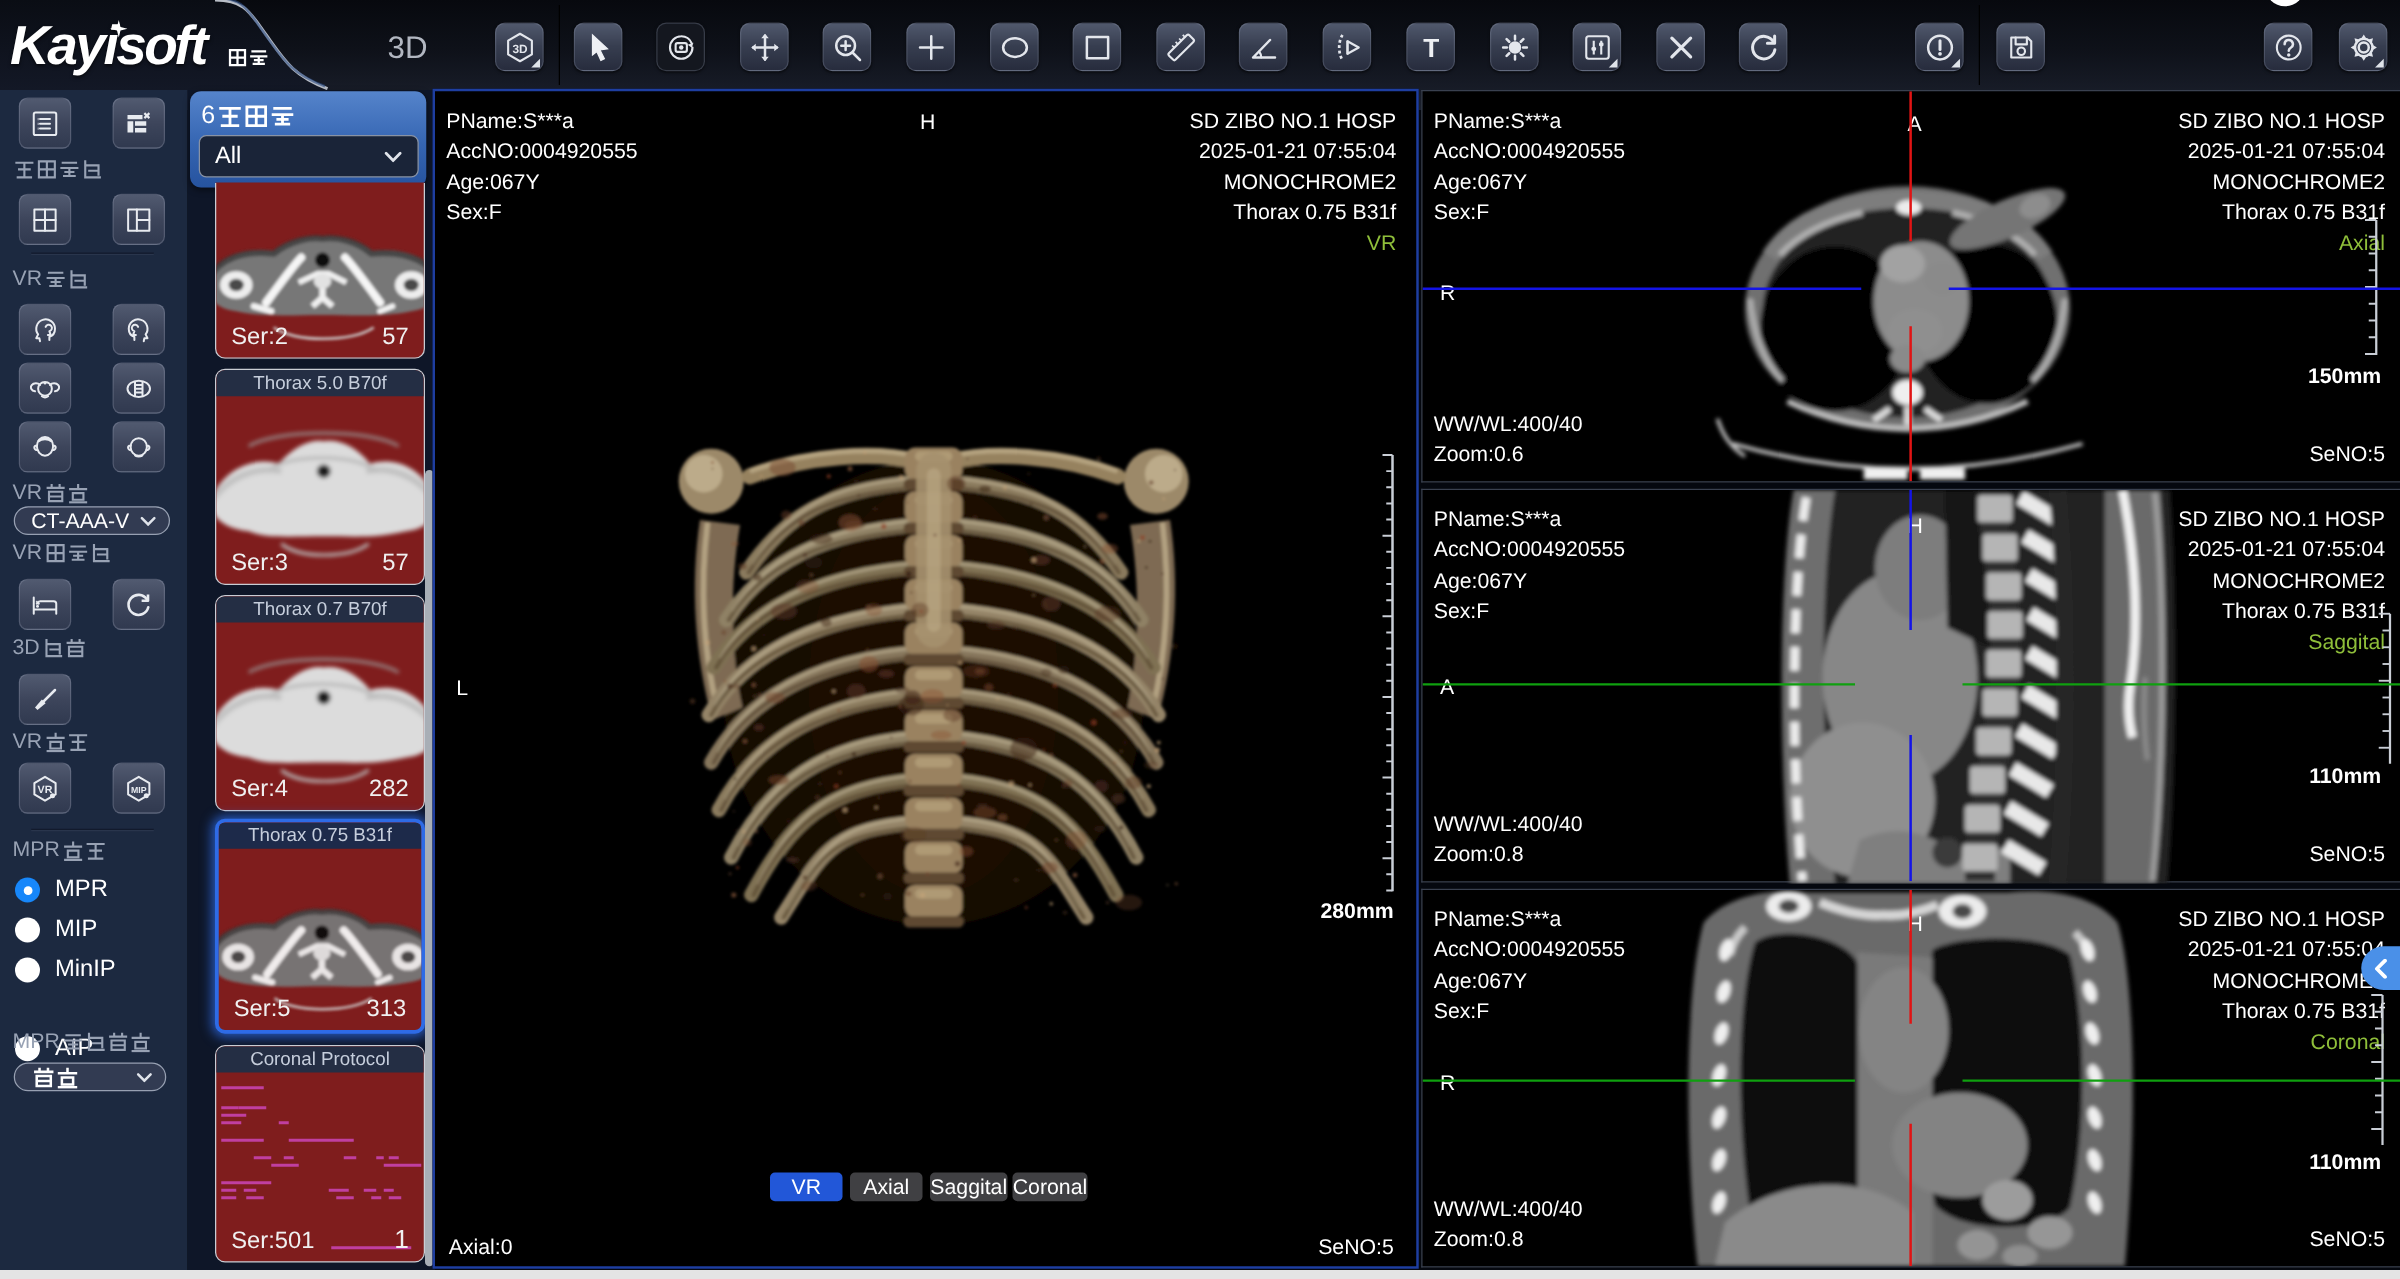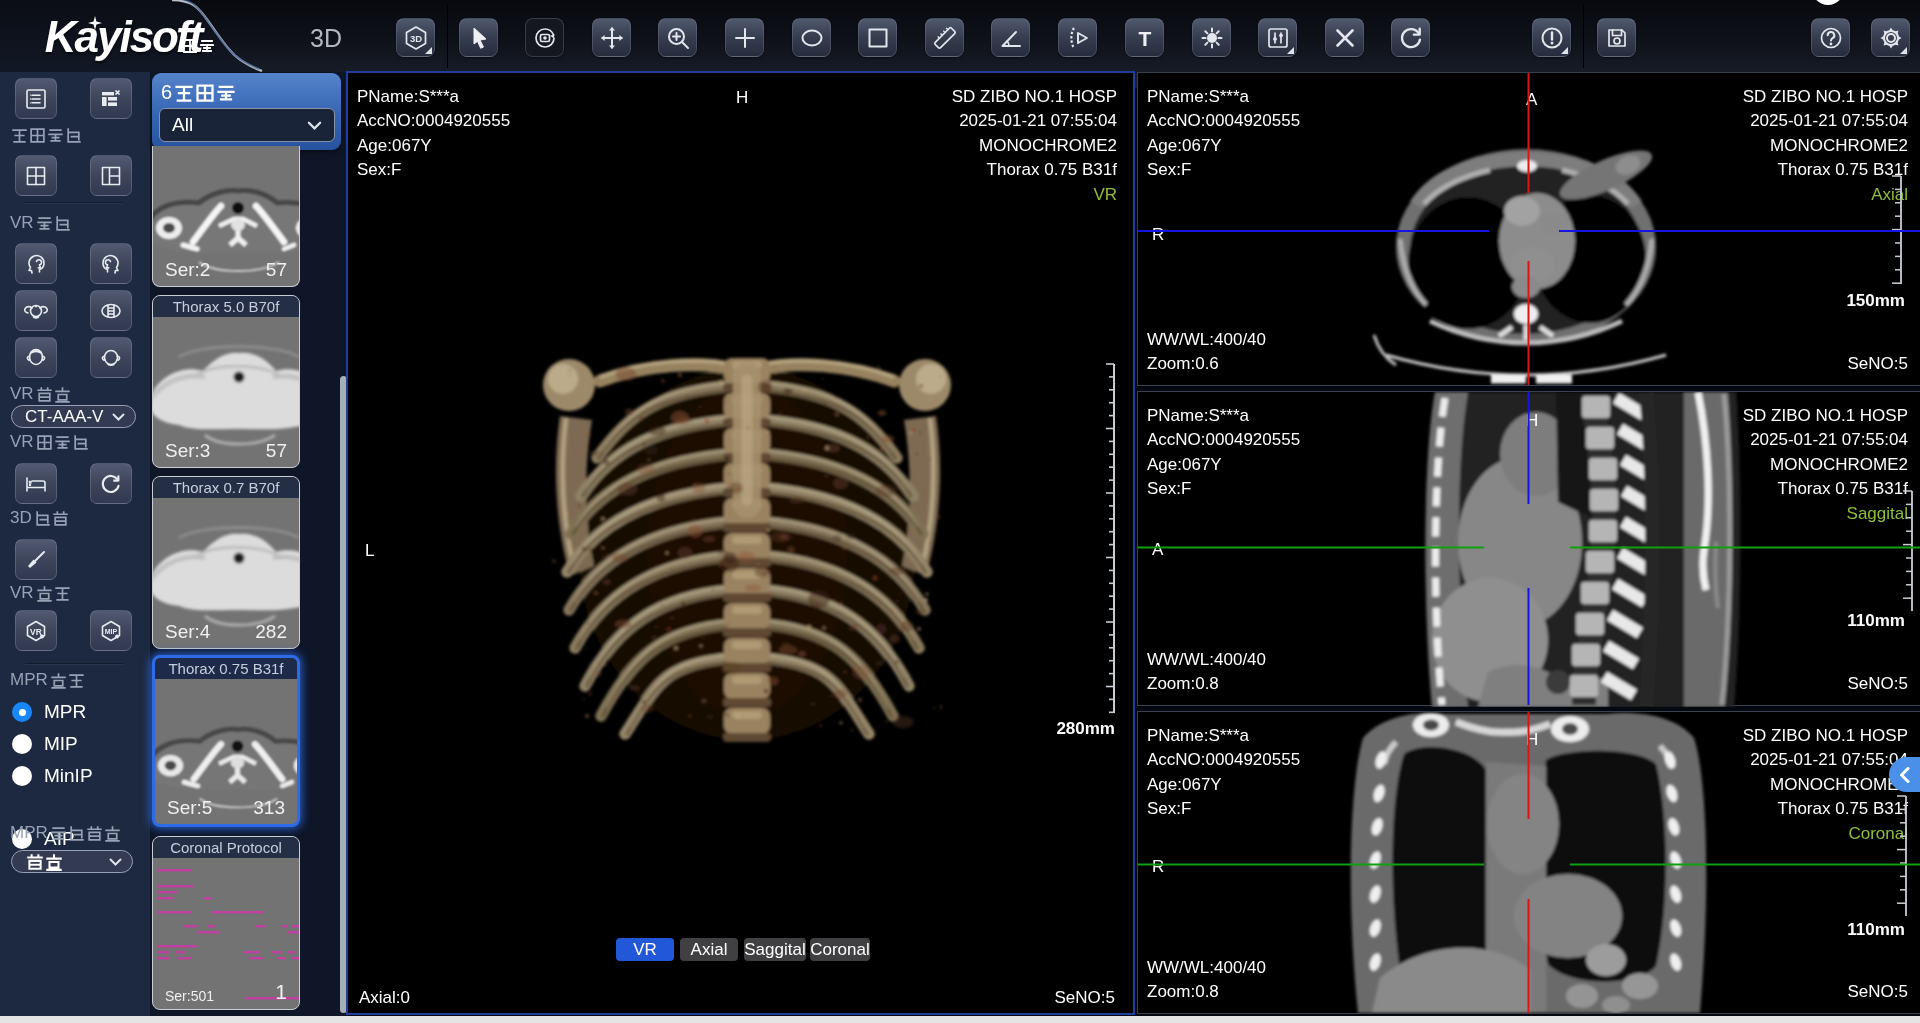--- a/index.html
+++ b/index.html
@@ -1,39 +1,39 @@
 <!DOCTYPE html>
 <html><head><meta charset="utf-8">
 <style>
 *{margin:0;padding:0;box-sizing:border-box}
 html,body{width:1920px;height:1023px;overflow:hidden;background:#000;font-family:"Liberation Sans",sans-serif}
 .abs{position:absolute}
 #page{position:relative;width:1920px;height:1023px;background:#05080f}
 
-#topbar{position:absolute;left:0;top:0;width:1920px;height:88px;background:linear-gradient(180deg,#07090e 0%,#0e1119 45%,#1c212e 100%);text-align:center;}
+#topbar{position:absolute;left:0;top:0;width:1920px;height:88px;background:linear-gradient(180deg,#07090e 0%,#0e1119 45%,#1c212e 100%);}
 .tbtn{position:absolute;border-radius:8px;background:linear-gradient(180deg,#50586c 0%,#373e50 48%,#272c3d 100%);border:1px solid rgba(150,160,180,0.25);display:flex;align-items:center;justify-content:center;box-shadow:0 1px 2px rgba(0,0,0,.5)}
 .tbtn.pressed{background:#14171f;border:1px solid rgba(120,130,150,0.35)}
 .tri{position:absolute;right:2px;bottom:2px;width:0;height:0;border-left:7px solid transparent;border-bottom:7px solid #dfe3e9}
 .vsep{position:absolute;top:4px;width:1px;height:64px;background:#000}
 
 #sidebar{position:absolute;left:0;top:72px;width:150px;height:944px;background:#1c2940}
 .sbtn{position:absolute;border-radius:7px;background:linear-gradient(180deg,#515a70 0%,#3d455b 50%,#30394f 100%);border:1px solid rgba(160,170,190,0.28);display:flex;align-items:center;justify-content:center}
 .slabel{position:absolute;left:10px;color:#98a2b4;font-size:17px;display:flex;align-items:center;white-space:nowrap}
 .ssep{position:absolute;left:25px;width:98px;height:1px;background:#121a2c;box-shadow:0 1px 0 rgba(120,130,150,0.15)}
 .sdrop{position:absolute;background:#323b52;border:1.5px solid #97a0b2;border-radius:12px;color:#fff;display:flex;align-items:center}
 .chev{margin-left:auto}
 .radio{position:absolute;display:flex;align-items:center;color:#fff;font-size:19px}
 .rc{width:20px;height:20px;border-radius:50%;background:#fff;margin-right:12px}
 .rc.sel{background:#1787fa;position:relative}
 .rc.sel:after{content:"";position:absolute;left:6.5px;top:6.5px;width:7px;height:7px;border-radius:50%;background:#fff}
 
 #seriescol{position:absolute;left:150px;top:72px;width:198px;height:944px;background:#0e1628}
 .bluehdr{position:absolute;left:2px;top:1px;width:189px;height:77px;border-radius:9px;background:linear-gradient(180deg,#5584cb 0%,#3565b2 55%,#26539f 100%);box-shadow:0 2px 5px rgba(0,0,0,.5)}
 .allsel{position:absolute;left:7px;top:35px;width:176px;height:34px;background:#1a2438;border:1px solid #8892a4;border-radius:6px;display:flex;align-items:center;color:#fff;font-size:19px;padding:0 12px}
-.thumb{position:absolute;left:2px;width:148px;background:#737373;border:1.5px solid #c9cdd4;border-radius:8px;overflow:hidden}
+.thumb{position:absolute;left:22px;width:168px;background:#7f1d1d;border:1.5px solid #c9cdd4;border-radius:8px;overflow:hidden}
 .thumb.sel{border:3px solid #2e6be6;box-shadow:0 0 9px 2px rgba(46,107,230,.8)}
 .ttitle{position:absolute;left:0;top:0;right:0;height:21px;background:#242e44;color:#c6cedc;font-size:15px;text-align:center;line-height:21px}
 .tcap{position:absolute;left:12px;bottom:5px;color:#f0f0f0;font-size:19px}
 .tnum{position:absolute;right:12px;bottom:5px;color:#f0f0f0;font-size:19px}
 
 .vplabel{position:absolute;color:#fff;font-size:17px;line-height:24.4px;white-space:pre}
 .green{color:#8fbf3a}
 #mainvp{position:absolute;left:346px;top:71px;width:789px;height:944px;background:#000;border:2px solid #1e3ea0}
 .rpanel{position:absolute;left:1137px;background:#000;border:1px solid #3a4150;border-right:none;width:784px}
 .mbtn{position:absolute;height:23px;border-radius:4px;color:#fff;font-size:17px;text-align:center;line-height:23px}
@@ -547,21 +547,21 @@
           <rect x="118" y="96" width="10" height="2.4" fill="#c03fa0"></rect>
           <rect x="134" y="96" width="8" height="2.4" fill="#c03fa0"></rect>
           <rect x="4" y="102" width="12" height="2.4" fill="#c03fa0"></rect>
           <rect x="24" y="102" width="14" height="2.4" fill="#c03fa0"></rect>
           <rect x="96" y="102" width="14" height="2.4" fill="#c03fa0"></rect>
           <rect x="124" y="102" width="8" height="2.4" fill="#c03fa0"></rect>
           <rect x="138" y="102" width="10" height="2.4" fill="#c03fa0"></rect>
           <rect x="92" y="142" width="64" height="2.4" fill="#c03fa0"></rect>
         </svg>
         <div class="ttitle">Coronal Protocol</div>
-        <div class="tcap" style="font-size:14px">Ser:501</div>
+        <div class="tcap" style="font-size:19px">Ser:501</div>
         <div class="tnum" style="font-size:21px">1</div>
       </div>
       <div class="abs" style="left:190px;top:304px;width:7px;height:637px;background:#a8aeb6;border-radius:4px"></div>
     </div>
     <div id="mainvp">
       <div class="vplabel" style="left:9px;top:12px">PName:S***a
 AccNO:0004920555
 Age:067Y
 Sex:F</div>
       <div class="vplabel" style="right:16px;top:12px;text-align:right">SD ZIBO NO.1 HOSP

